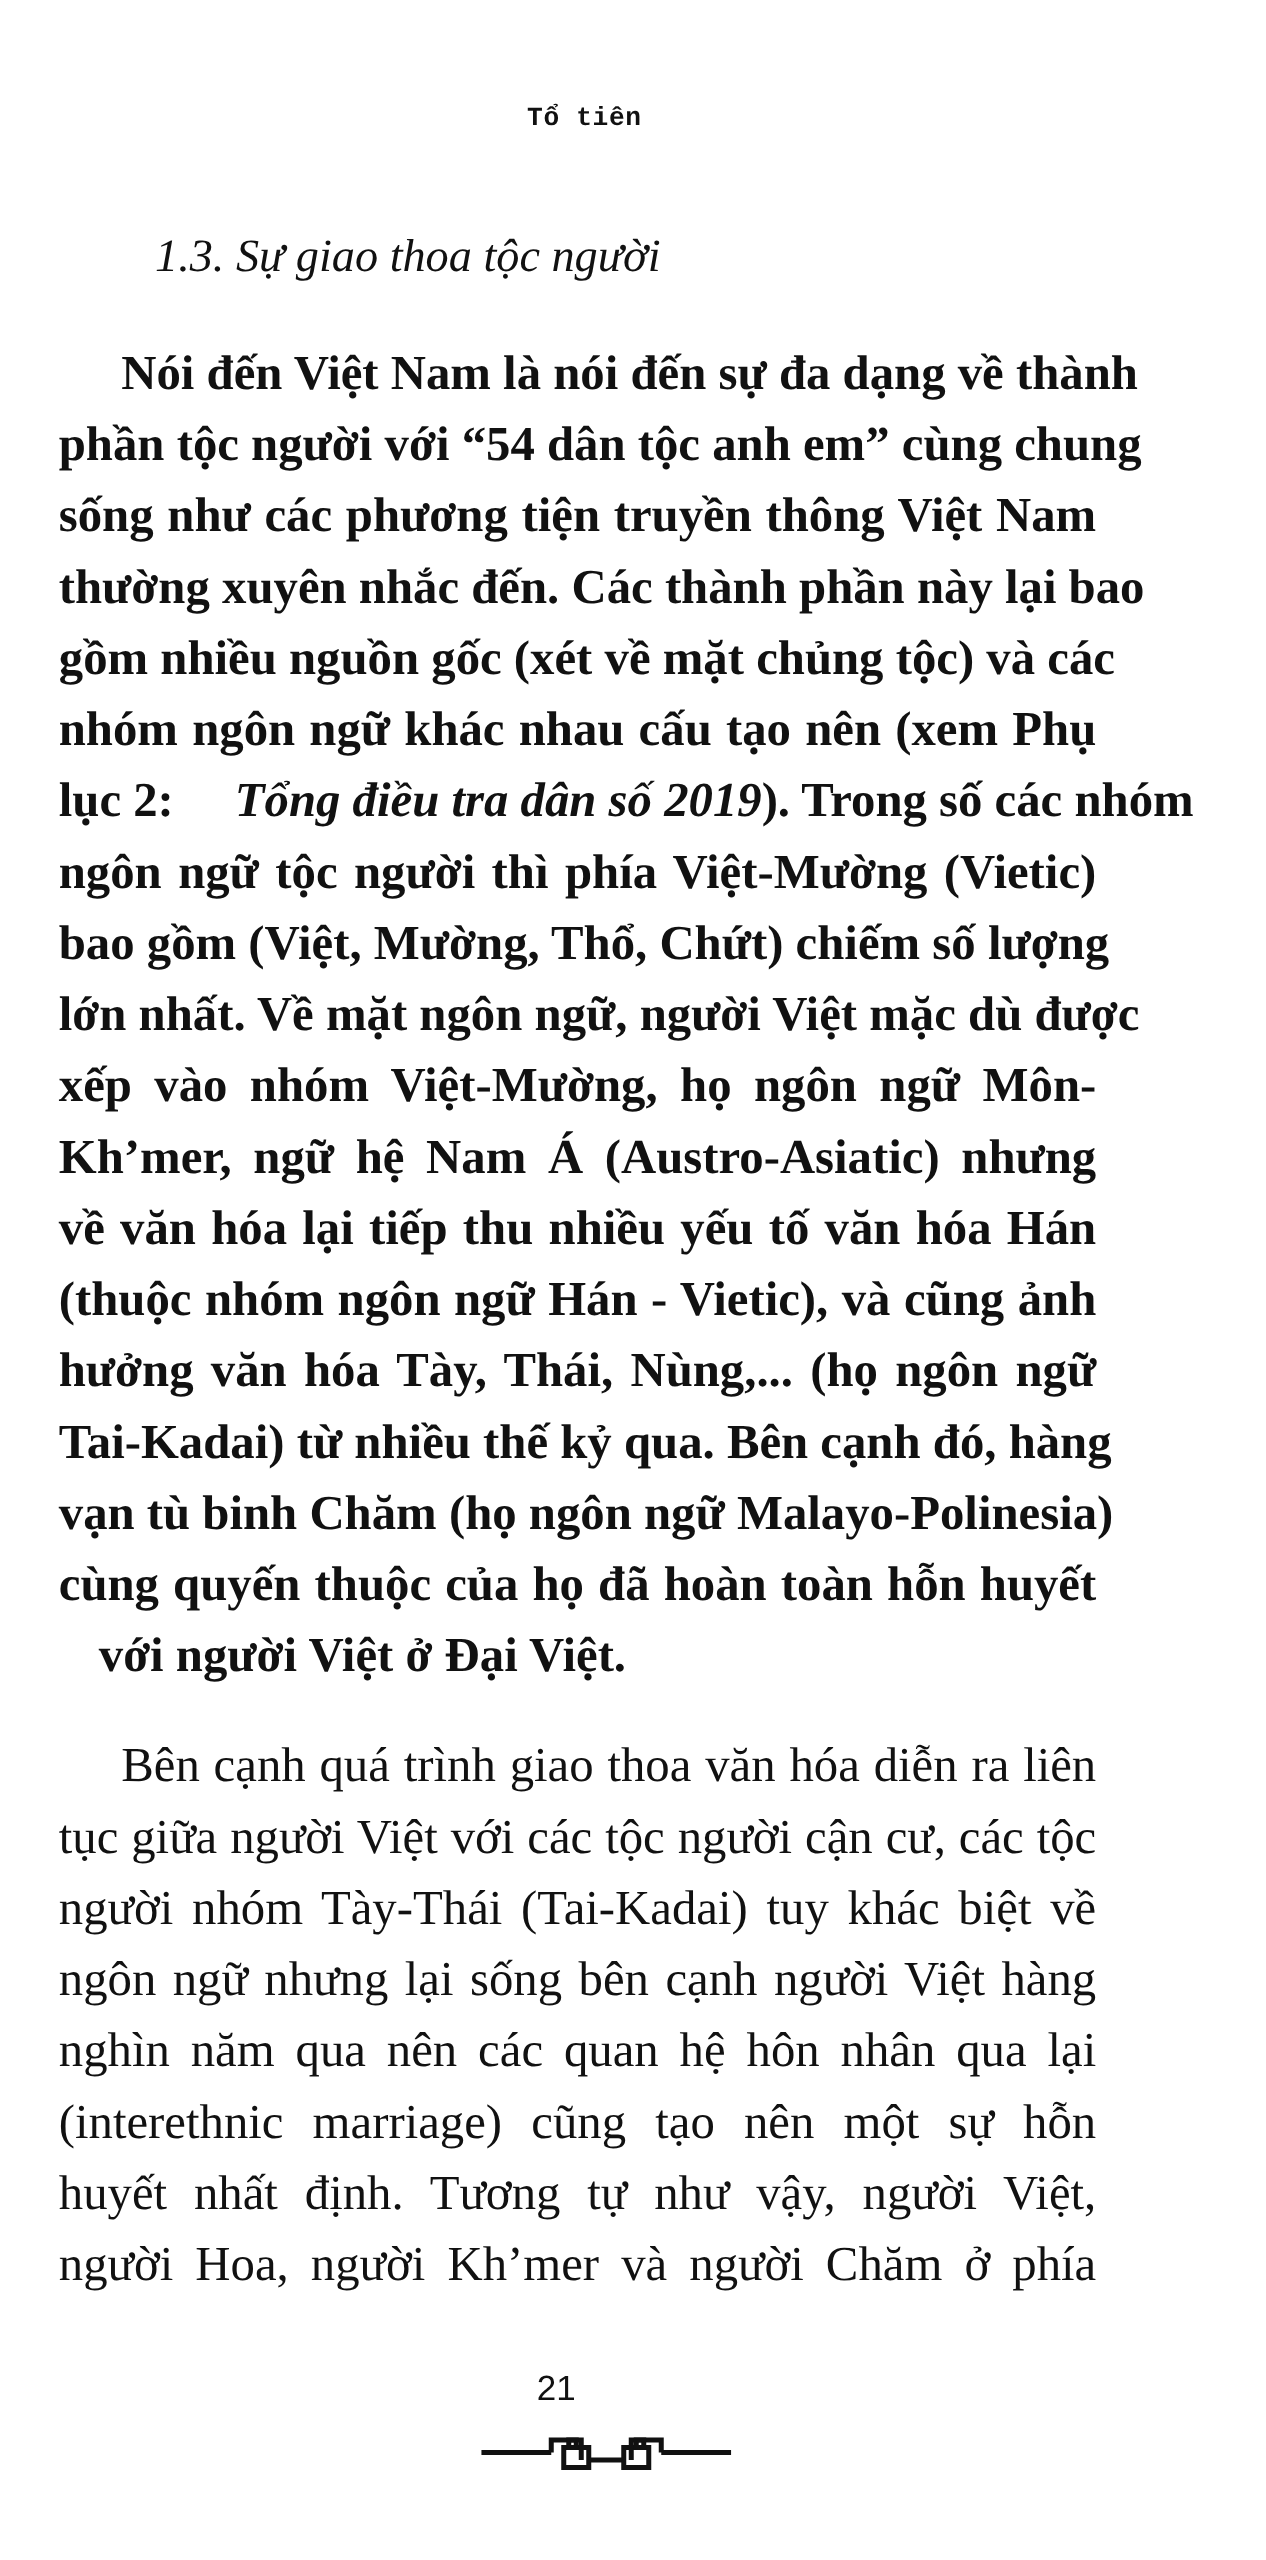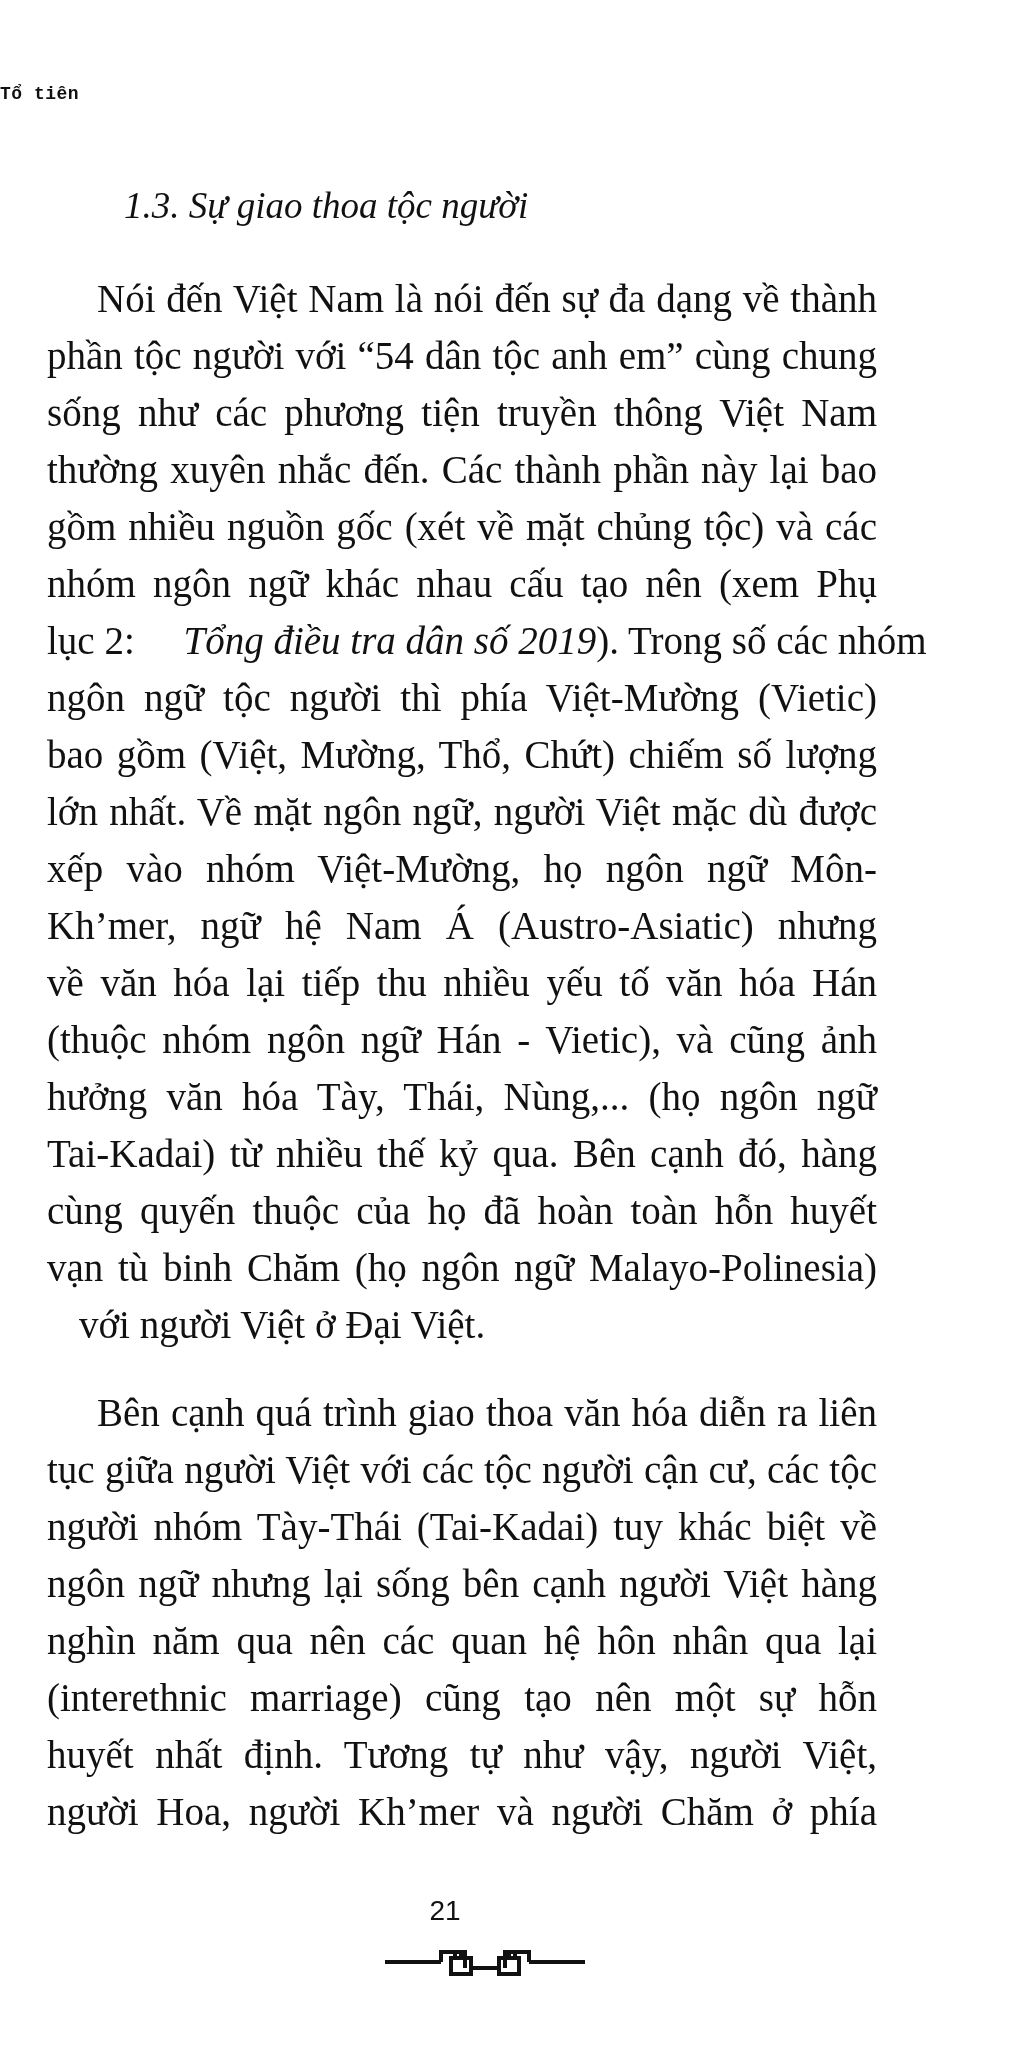--- a/index.html
+++ b/index.html
@@ -9,23 +9,24 @@
       position: relative;
       overflow: hidden;
       color: #111111;
       font-family: "DejaVu Serif", "Liberation Serif", serif;
     }
     .running-head {
       position: absolute;
       top: 84px;
       left: 0;
       width: 935px;
+      text-align: center;
       font-family: "Liberation Mono", "DejaVu Sans Mono", monospace;
       font-weight: bold;
-      font-size: 18px;
+      font-size: 21px;
       letter-spacing: 0.5px;
     }
     .section-title {
       position: absolute;
       top: 184px;
       left: 96px;
       font-family: "Liberation Serif", "DejaVu Serif", serif;
       font-style: italic;
       font-size: 37px;
       line-height: 44px;
@@ -69,39 +70,39 @@
       height: 40px;
     }
   </style>
 </head>
 <body>
 
 <div class="running-head">Tổ tiên</div>
 
 <div class="section-title">1.3. Sự giao thoa tộc người</div>
 
-<div class="para" id="para-0" style="top:270px;">
+<div class="para" id="para-0" style="top:270px;font-weight:bold;">
   <span class="line indent">Nói đến Việt Nam là nói đến sự đa dạng về thành</span>
   <span class="line">phần tộc người với “54 dân tộc anh em” cùng chung</span>
   <span class="line">sống như các phương tiện truyền thông Việt Nam</span>
   <span class="line">thường xuyên nhắc đến. Các thành phần này lại bao</span>
   <span class="line">gồm nhiều nguồn gốc (xét về mặt chủng tộc) và các</span>
   <span class="line">nhóm ngôn ngữ khác nhau cấu tạo nên (xem Phụ</span>
   <span class="line"><span>lục 2: </span><span class="it">Tổng điều tra dân số 2019</span><span>). Trong số các nhóm</span></span>
   <span class="line">ngôn ngữ tộc người thì phía Việt-Mường (Vietic)</span>
   <span class="line">bao gồm (Việt, Mường, Thổ, Chứt) chiếm số lượng</span>
   <span class="line">lớn nhất. Về mặt ngôn ngữ, người Việt mặc dù được</span>
   <span class="line">xếp vào nhóm Việt-Mường, họ ngôn ngữ Môn-</span>
   <span class="line">Kh’mer, ngữ hệ Nam Á (Austro-Asiatic) nhưng</span>
   <span class="line">về văn hóa lại tiếp thu nhiều yếu tố văn hóa Hán</span>
   <span class="line">(thuộc nhóm ngôn ngữ Hán - Vietic), và cũng ảnh</span>
   <span class="line">hưởng văn hóa Tày, Thái, Nùng,... (họ ngôn ngữ</span>
   <span class="line">Tai-Kadai) từ nhiều thế kỷ qua. Bên cạnh đó, hàng</span>
+  <span class="line">vạn tù binh Chăm (họ ngôn ngữ Malayo-Polinesia)</span>
   <span class="line">cùng quyến thuộc của họ đã hoàn toàn hỗn huyết</span>
-  <span class="line">vạn tù binh Chăm (họ ngôn ngữ Malayo-Polinesia)</span>
   <span class="line last">với người Việt ở Đại Việt.</span>
 </div>
 
 <div class="para" id="para-1" style="top:1384px;">
   <span class="line indent">Bên cạnh quá trình giao thoa văn hóa diễn ra liên</span>
   <span class="line">tục giữa người Việt với các tộc người cận cư, các tộc</span>
   <span class="line">người nhóm Tày-Thái (Tai-Kadai) tuy khác biệt về</span>
   <span class="line">ngôn ngữ nhưng lại sống bên cạnh người Việt hàng</span>
   <span class="line">nghìn năm qua nên các quan hệ hôn nhân qua lại</span>
   <span class="line">(interethnic marriage) cũng tạo nên một sự hỗn</span>

